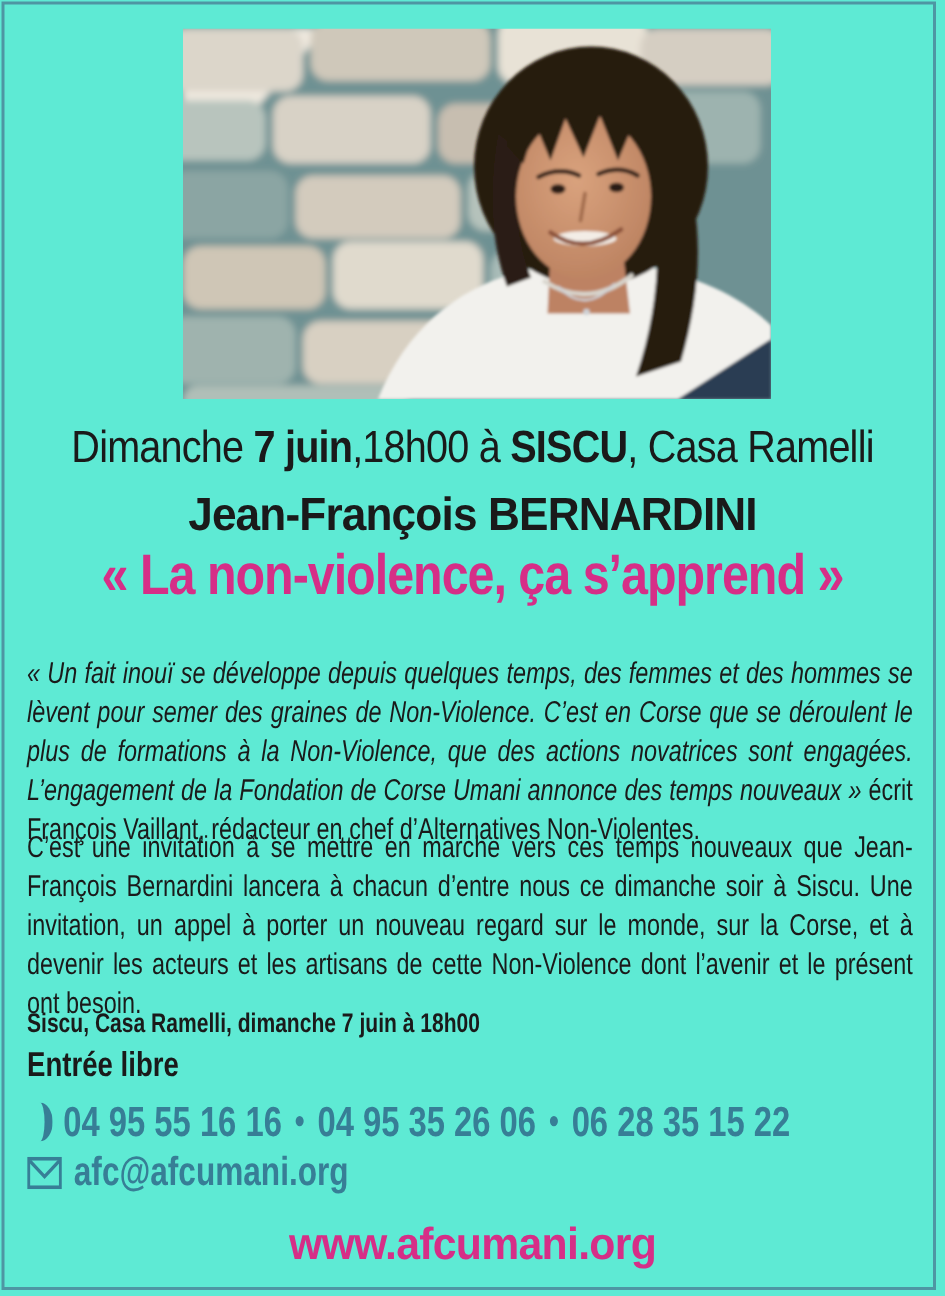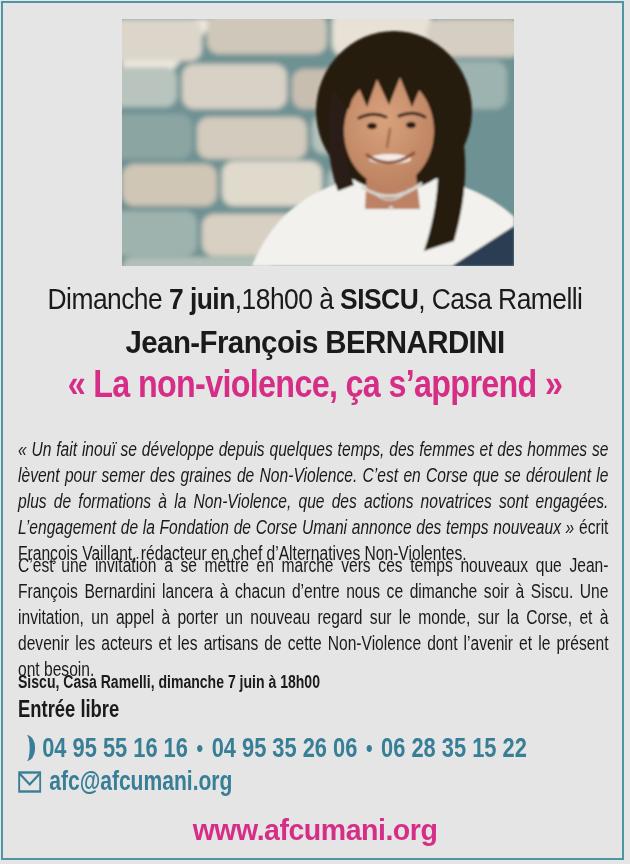--- a/index.html
+++ b/index.html
@@ -1,16 +1,16 @@
 <!DOCTYPE html>
 <html><head>
 <meta charset="utf-8">
 <style>
   html,body{margin:0;padding:0;background:#fff;}
-  .page{position:relative;width:630px;height:864px;background:#e5e5e5;overflow:hidden;
+  .page{position:relative;width:630px;height:864px;background:#5eead4;overflow:hidden;
         font-family:"Liberation Sans","DejaVu Sans",sans-serif;color:#1a1a1a;}
   .frame{position:absolute;left:1px;top:1px;right:6px;bottom:4px;
          border:2.5px solid #4e96a3;pointer-events:none;}
   .photo{position:absolute;left:122px;top:19px;width:392px;height:247px;overflow:hidden;}
   .photo svg{display:block;}
 
   .event-line{position:absolute;top:282px;left:0;width:630px;text-align:center;
               font-size:30px;white-space:nowrap;letter-spacing:-0.6px;
               transform:scaleX(0.88);transform-origin:315px 50%;}
   .event-line b{font-weight:700;}

